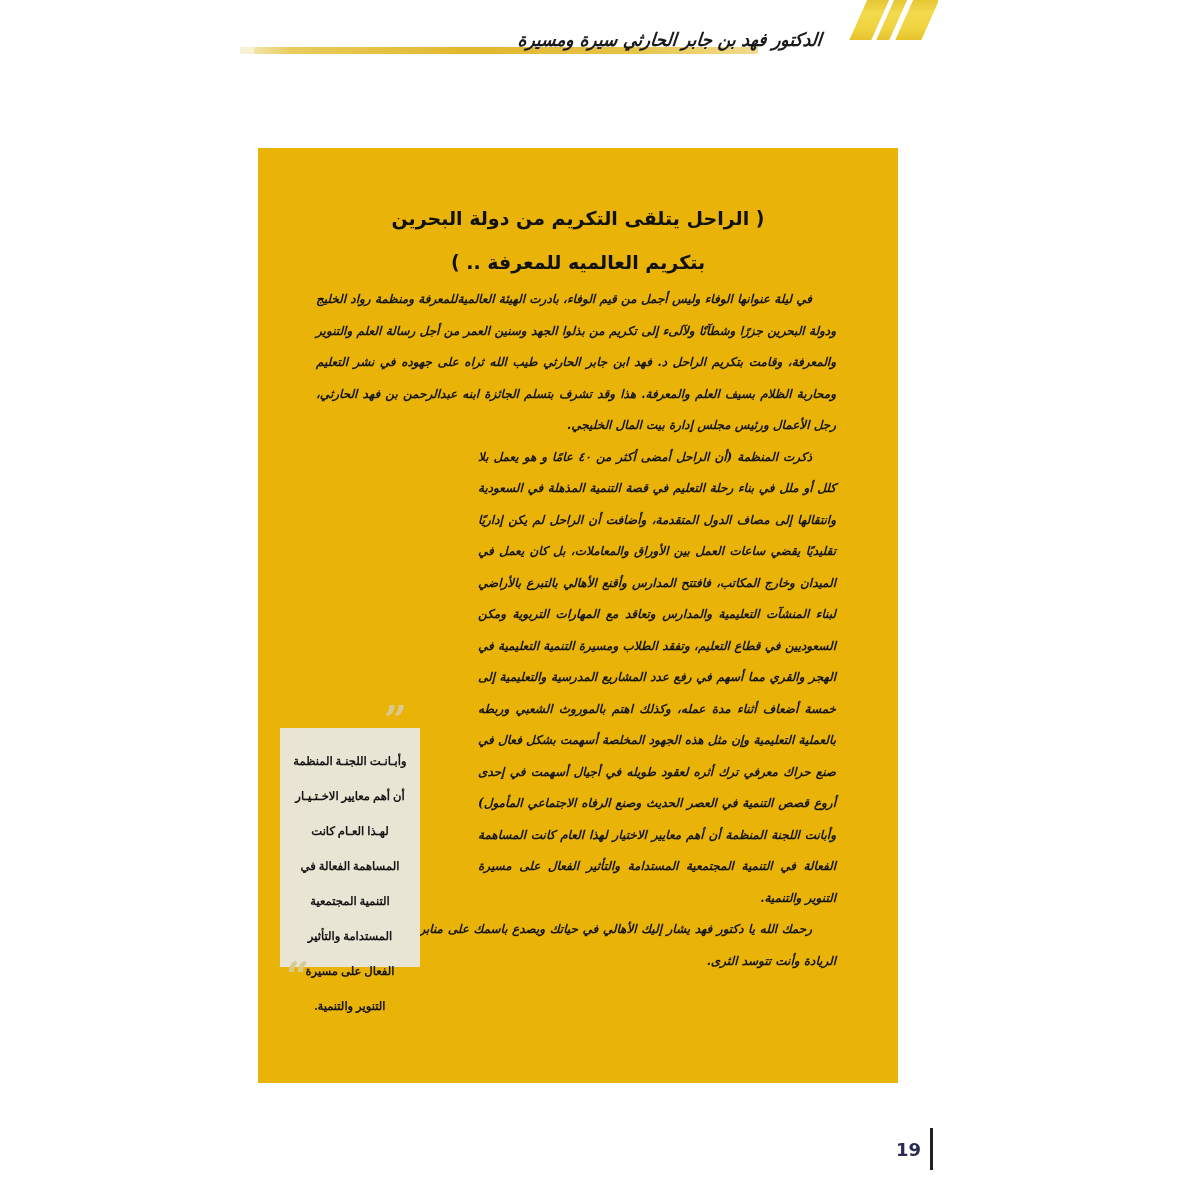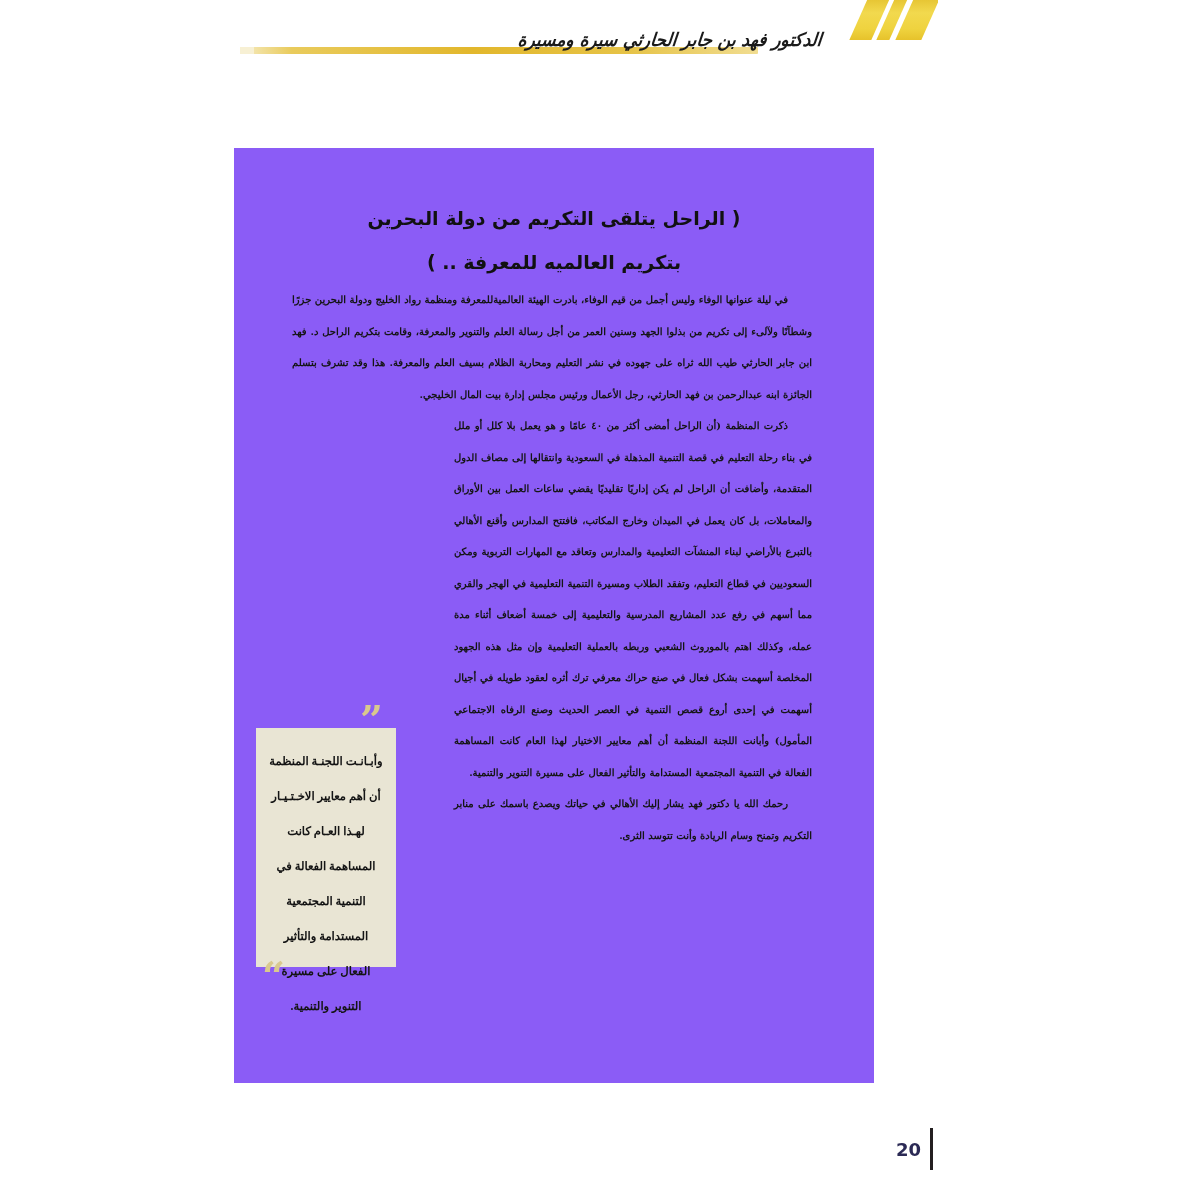--- a/index.html
+++ b/index.html
@@ -81,25 +81,25 @@
     transform: skewX(-24deg);
     display: block;
   }
   .header-stripes i.s1 { right: 6px;  width: 26px; }
   .header-stripes i.s2 { right: 38px; width: 13px; }
   .header-stripes i.s3 { right: 56px; width: 22px; }
 
   
   .panel {
     position: absolute;
-    left: 234px;
+    left: 258px;
     top: 148px;
     width: 640px;
     height: 935px;
-    background: #8b5cf6;
+    background: #eab308;
   }
 
   
   .article-title {
     position: absolute;
     right: 60px;
     top: 48px;
     width: 520px;
     text-align: center;
     direction: rtl;
@@ -113,24 +113,25 @@
 
   
   .body-text {
     position: absolute;
     right: 62px;
     top: 136px;
     width: 520px;
     direction: rtl;
     text-align: justify;
     font-family: "DejaVu Serif", "Liberation Serif", serif;
-    font-size: 10px;
+    font-size: 12px;
     line-height: 31.5px;
     color: #151515;
     font-weight: 600;
+    font-style: italic;
   }
   .body-text p {
     margin: 0 0 0 0;
     text-indent: 24px;
     text-align: justify;
     text-align-last: right;
   }
 
   
   .quote-spacer {
@@ -232,16 +233,16 @@
     <div class="pullquote">
       <span class="mark open">”</span>
       <div class="pq-text">وأبـانـت اللجنـة المنظمة أن أهم معايير الاخـتـيـار لهـذا العـام كانت المساهمة الفعالة في التنمية المجتمعية المستدامة والتأثير الفعال على مسيرة التنوير والتنمية.</div>
       <span class="mark close">“</span>
     </div>
 
   </div>
 
   <div class="folio">
     <span class="bar"></span>
-    <span class="num">20</span>
+    <span class="num">19</span>
   </div>
 
 </div>
 
 </body></html>

